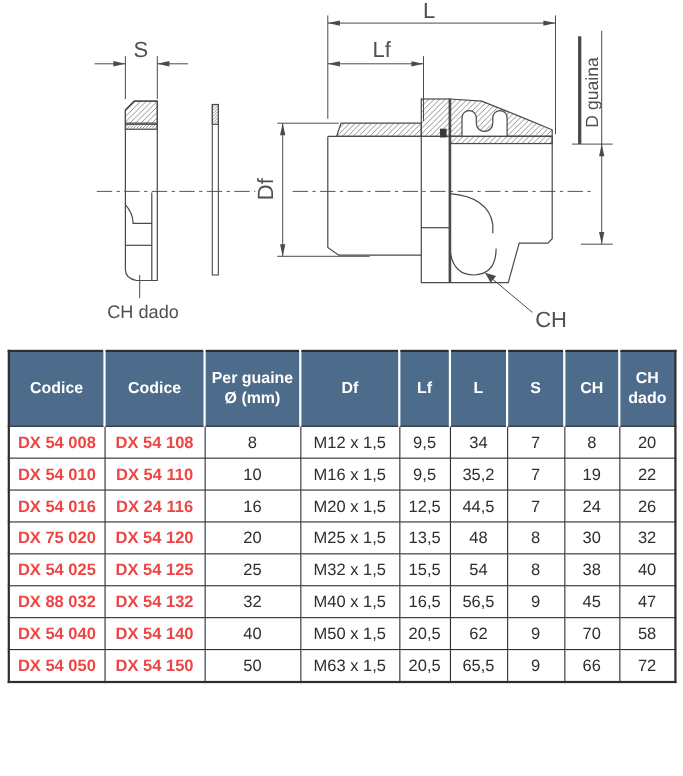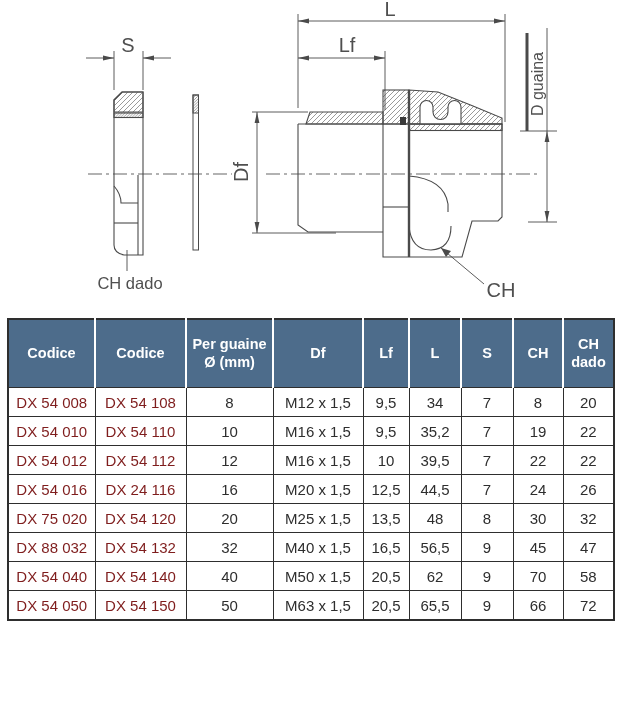--- a/index.html
+++ b/index.html
@@ -10,21 +10,21 @@
   table.spec{position:absolute;left:7px;top:318px;width:606px;border-collapse:collapse;
              table-layout:fixed;border:2px solid var(--grid,#2e2e2e);}
   table.spec th{background:var(--header-bg,#4d6c8b);color:var(--header-text,#fff);
                 font-size:14.5px;font-weight:700;line-height:1.2;height:63px;
                 padding:2px 2px;border-left:2px solid #fff;border-bottom:1px solid var(--grid,#2e2e2e);
                 text-align:center;vertical-align:middle;}
   table.spec th:first-child{border-left:none;}
   table.spec td{height:28px;padding:0 2px;border:1px solid var(--grid,#2e2e2e);
                 font-size:15px;color:#2e2e2e;text-align:center;vertical-align:middle;
                 white-space:nowrap;}
-  table.spec td:nth-child(-n+2){font-weight:400;color:#7f1d1d;}
+  table.spec td:nth-child(-n+2){font-weight:700;color:#ef4444;}
 </style>
 </head>
 <body>
 
 <div class="page">
 
   <svg class="drawing" width="621" height="318" viewBox="0 0 621 318">
     <defs>
       <pattern id="hatch" patternUnits="userSpaceOnUse" width="5" height="5">
         <path d="M0,5 L5,0 M-1,1 L1,-1 M4,6 L6,4" stroke="#6f6f6f" stroke-width="0.7" fill="none"></path>
@@ -160,31 +160,20 @@
           <td>DX 54 110</td>
           <td>10</td>
           <td>M16 x 1,5</td>
           <td>9,5</td>
           <td>35,2</td>
           <td>7</td>
           <td>19</td>
           <td>22</td>
         </tr>
         <tr>
-          <td>DX 54 012</td>
-          <td>DX 54 112</td>
-          <td>12</td>
-          <td>M16 x 1,5</td>
-          <td>10</td>
-          <td>39,5</td>
-          <td>7</td>
-          <td>22</td>
-          <td>22</td>
-        </tr>
-        <tr>
           <td>DX 54 016</td>
           <td>DX 24 116</td>
           <td>16</td>
           <td>M20 x 1,5</td>
           <td>12,5</td>
           <td>44,5</td>
           <td>7</td>
           <td>24</td>
           <td>26</td>
         </tr>
@@ -193,20 +182,31 @@
           <td>DX 54 120</td>
           <td>20</td>
           <td>M25 x 1,5</td>
           <td>13,5</td>
           <td>48</td>
           <td>8</td>
           <td>30</td>
           <td>32</td>
         </tr>
         <tr>
+          <td>DX 54 025</td>
+          <td>DX 54 125</td>
+          <td>25</td>
+          <td>M32 x 1,5</td>
+          <td>15,5</td>
+          <td>54</td>
+          <td>8</td>
+          <td>38</td>
+          <td>40</td>
+        </tr>
+        <tr>
           <td>DX 88 032</td>
           <td>DX 54 132</td>
           <td>32</td>
           <td>M40 x 1,5</td>
           <td>16,5</td>
           <td>56,5</td>
           <td>9</td>
           <td>45</td>
           <td>47</td>
         </tr>

